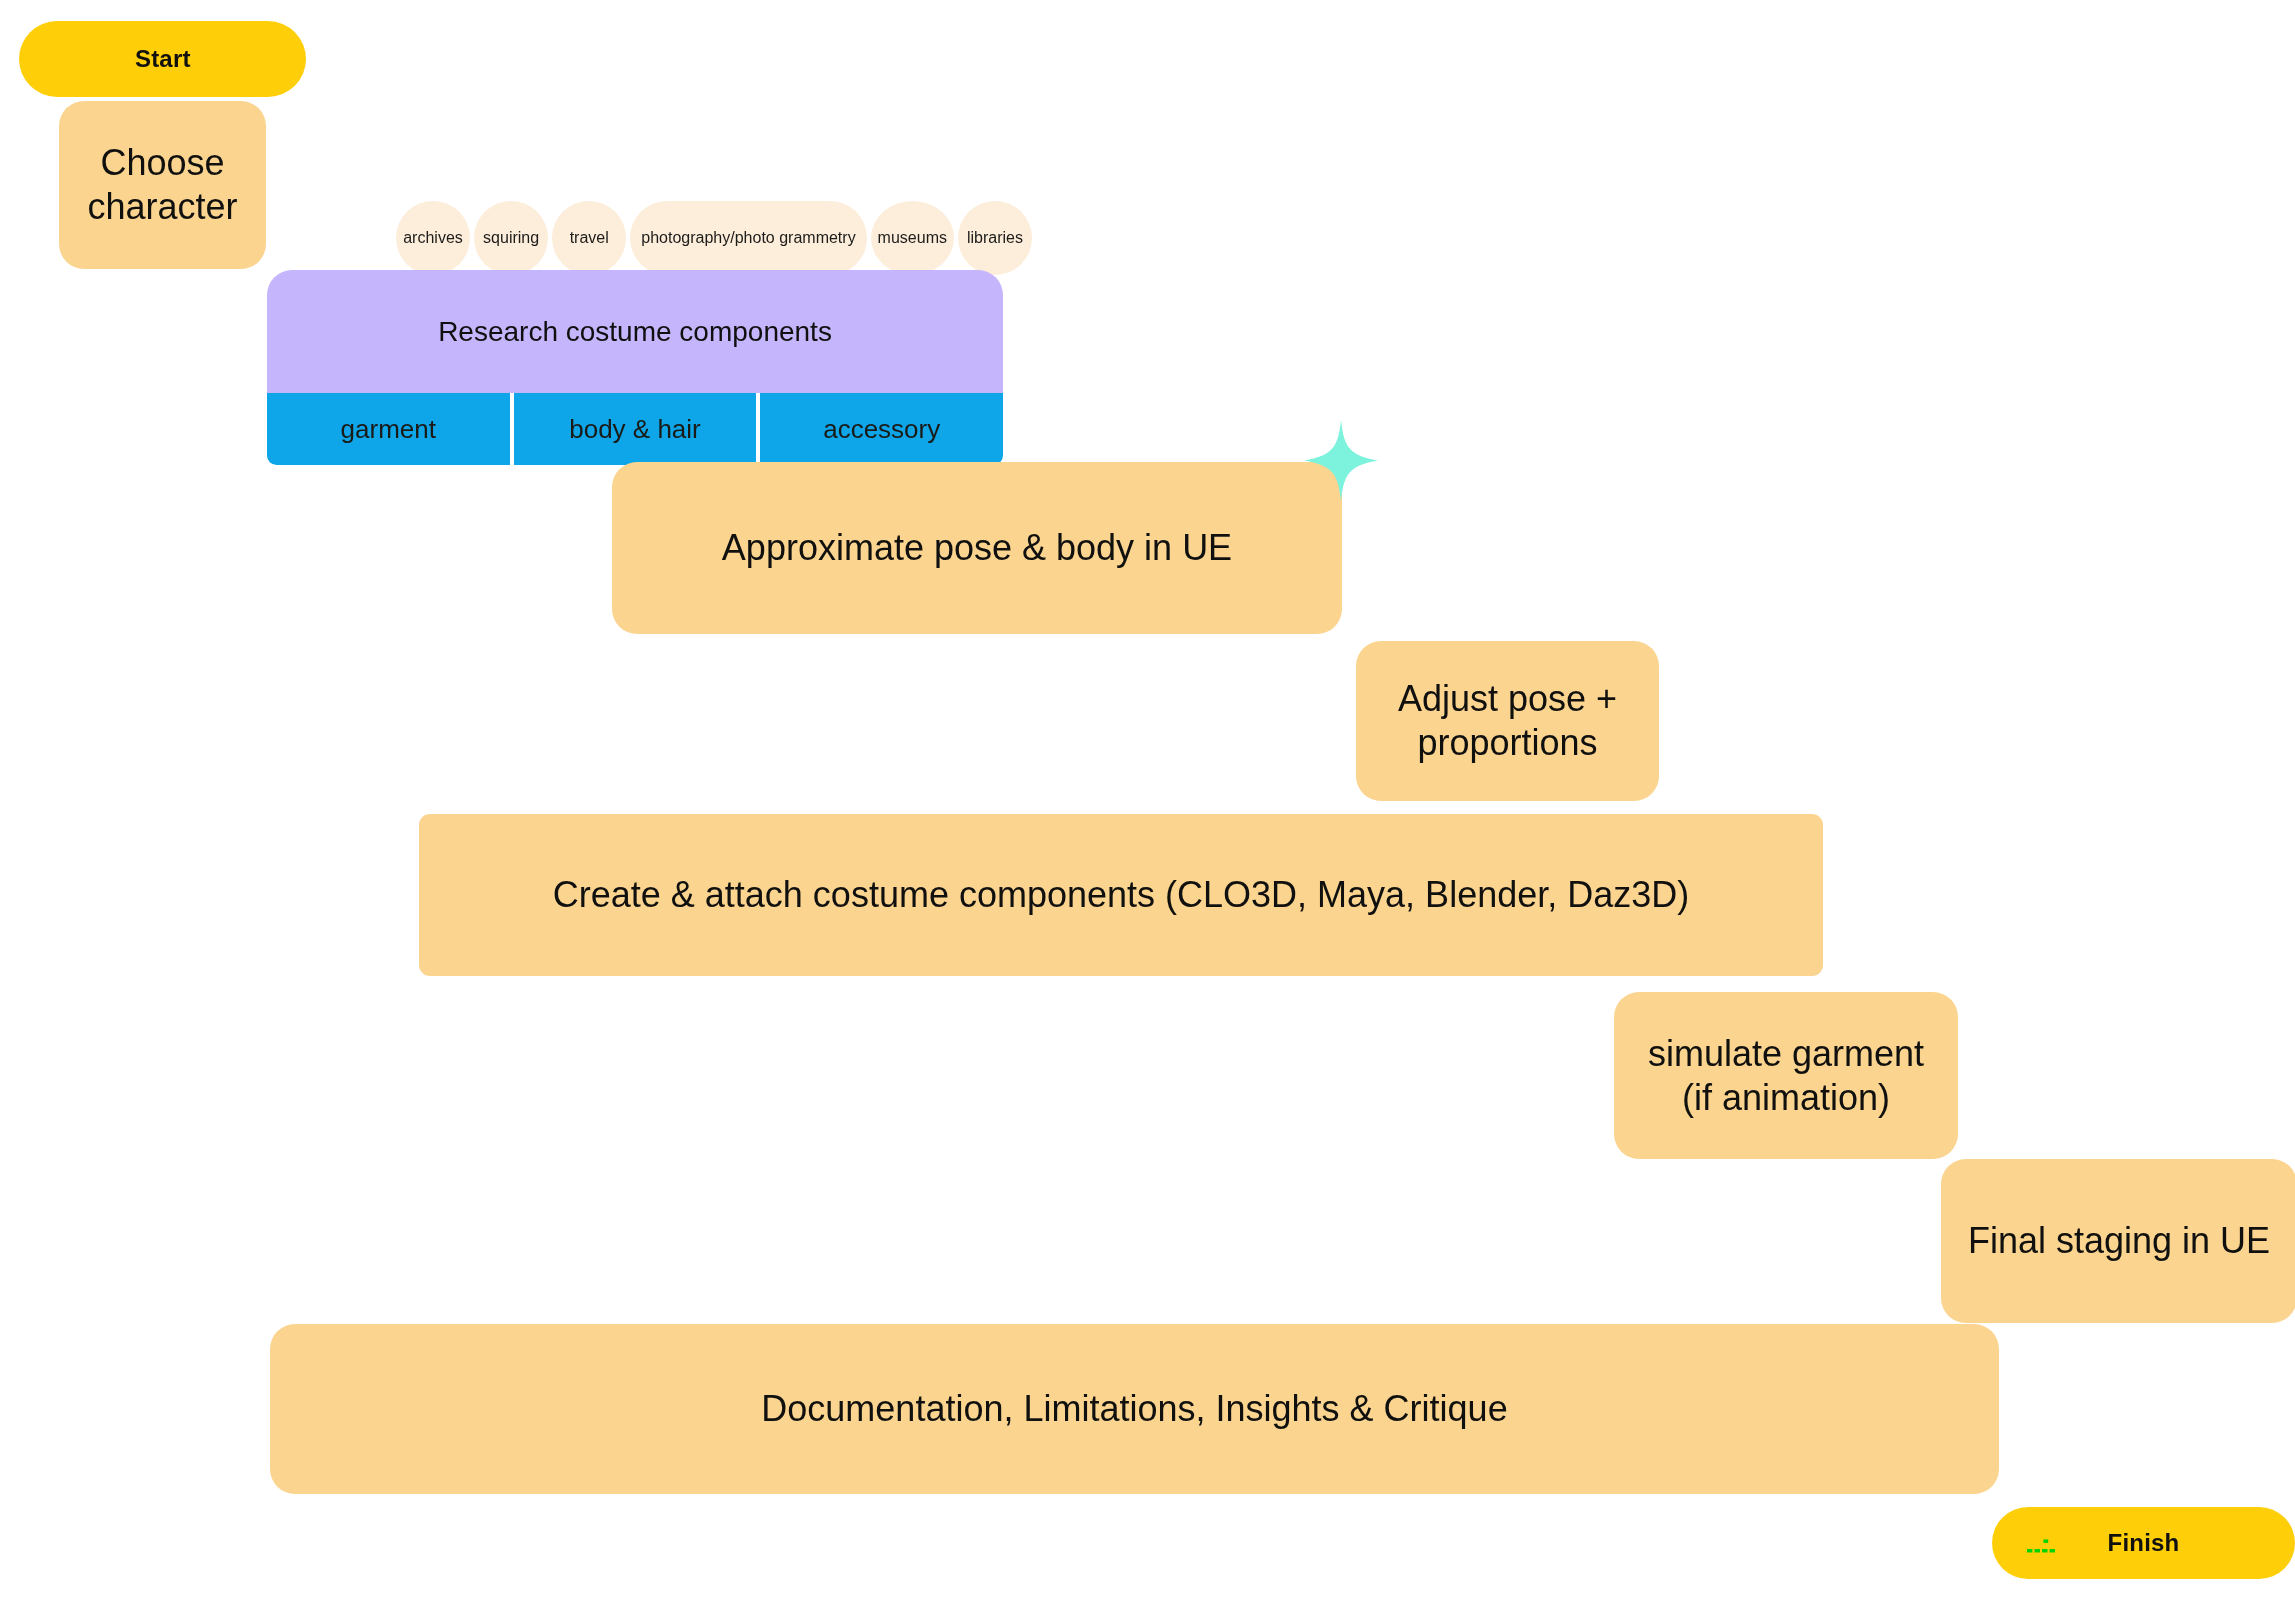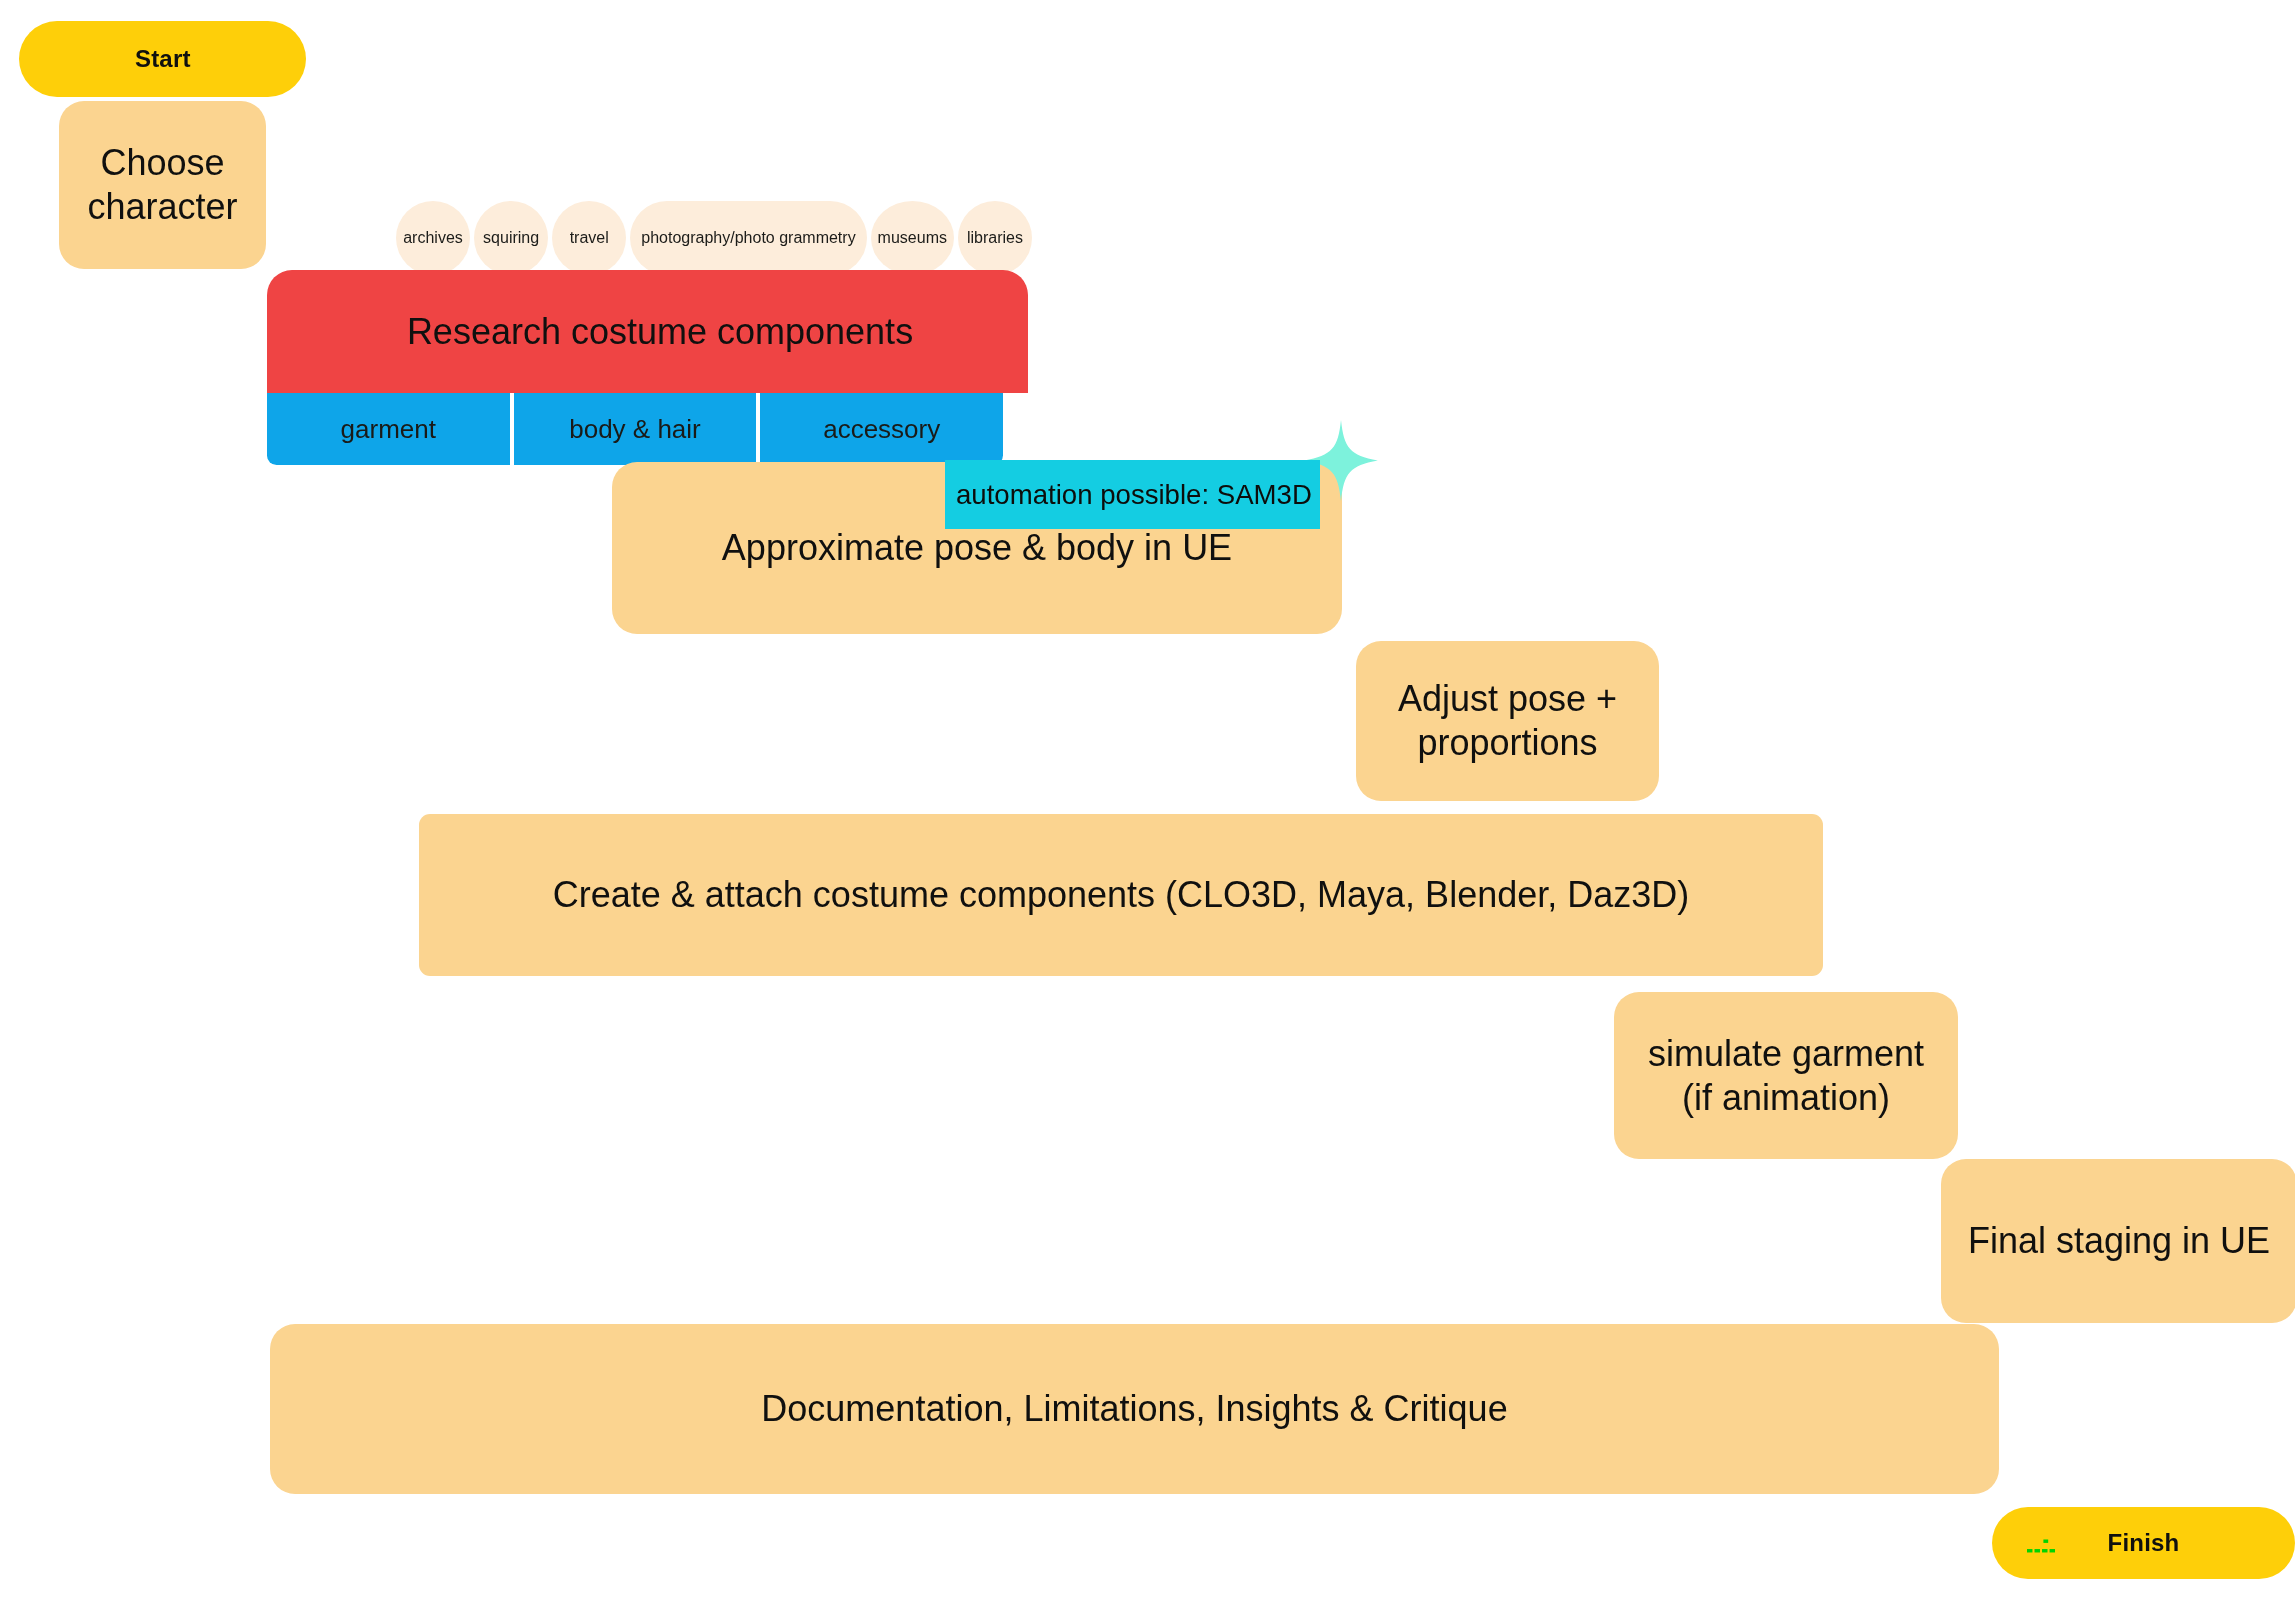--- a/index.html
+++ b/index.html
@@ -55,28 +55,27 @@
     top: 270px;
     width: 736px;
     height: 194px;
   }
   #research-head {
     position: absolute;
     left: 0;
     top: 0;
     width: 100%;
     height: 123px;
-    background: #ef4444;
+    background: #c4b5fd;
     border-radius: 25px 25px 0 0;
     display: flex;
     align-items: center;
     justify-content: center;
-    font-size: 36px;
+    font-size: 28px;
     color: #10100f;
-    padding-left: 25px;
   }
   #research-subrow {
     position: absolute;
     left: 0;
     top: 123px;
     width: 100%;
     height: 72px;
     display: flex;
     border-radius: 0 0 9.6px 9.6px;
     overflow: hidden;
@@ -186,21 +185,20 @@
   </div>
 
   <div class="node step" style="left:612px; top:462px; width:730px; height:172px;">Approximate pose &amp; body in UE</div>
 
   <div id="sparkle-icon">
     <svg viewBox="0 0 100 110" width="74" height="81" aria-hidden="true">
       <path d="M50 0 C54 38 62 48 100 55 C62 62 54 72 50 110 C46 72 38 62 0 55 C38 48 46 38 50 0 Z" fill="#7df2dc"></path>
     </svg>
   </div>
 
-  <div id="automation-badge">automation possible: SAM3D</div>
 
   <div class="node step" style="left:1356px; top:641px; width:303px; height:160px;">Adjust pose +
 proportions</div>
 
   <div class="node step" style="left:419px; top:814px; width:1404px; height:162px;border-radius:11px;">Create &amp; attach costume components (CLO3D, Maya, Blender, Daz3D)</div>
 
   <div class="node step" style="left:1614px; top:992px; width:344px; height:167px;">simulate garment
 (if animation)</div>
 
   <div class="node step" style="left:1941px; top:1159px; width:356px; height:164px;">Final staging in UE</div>

